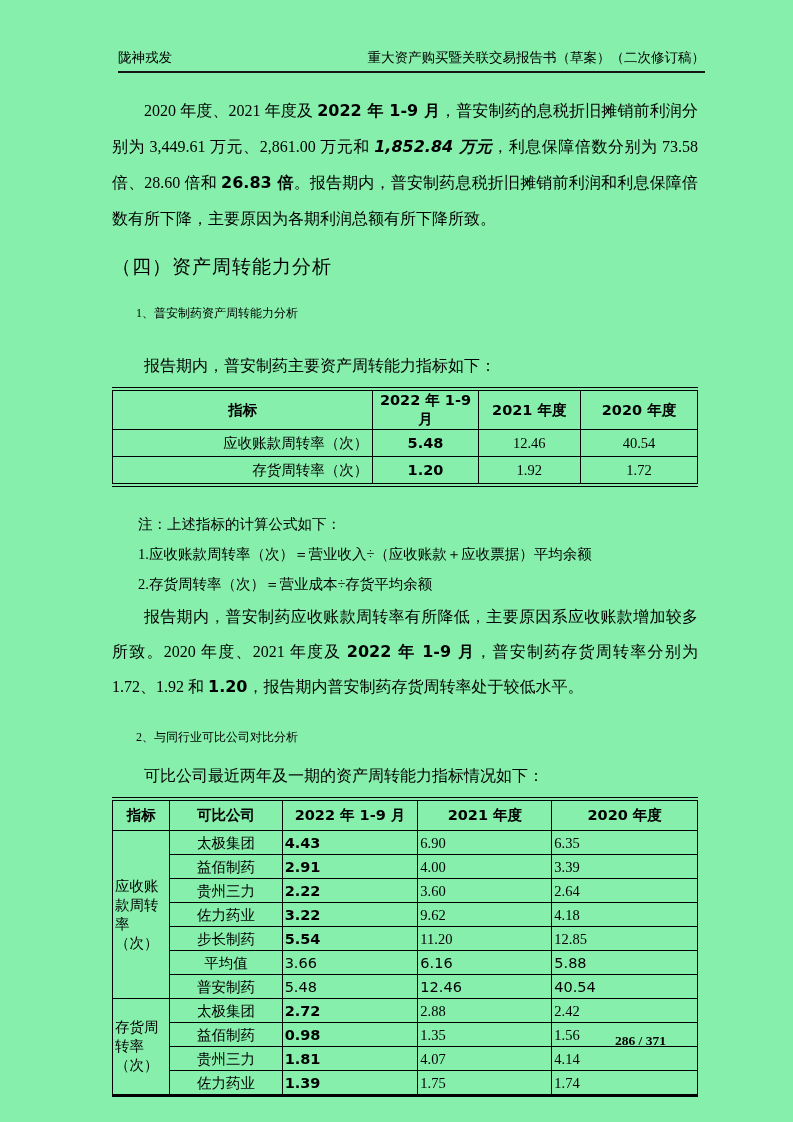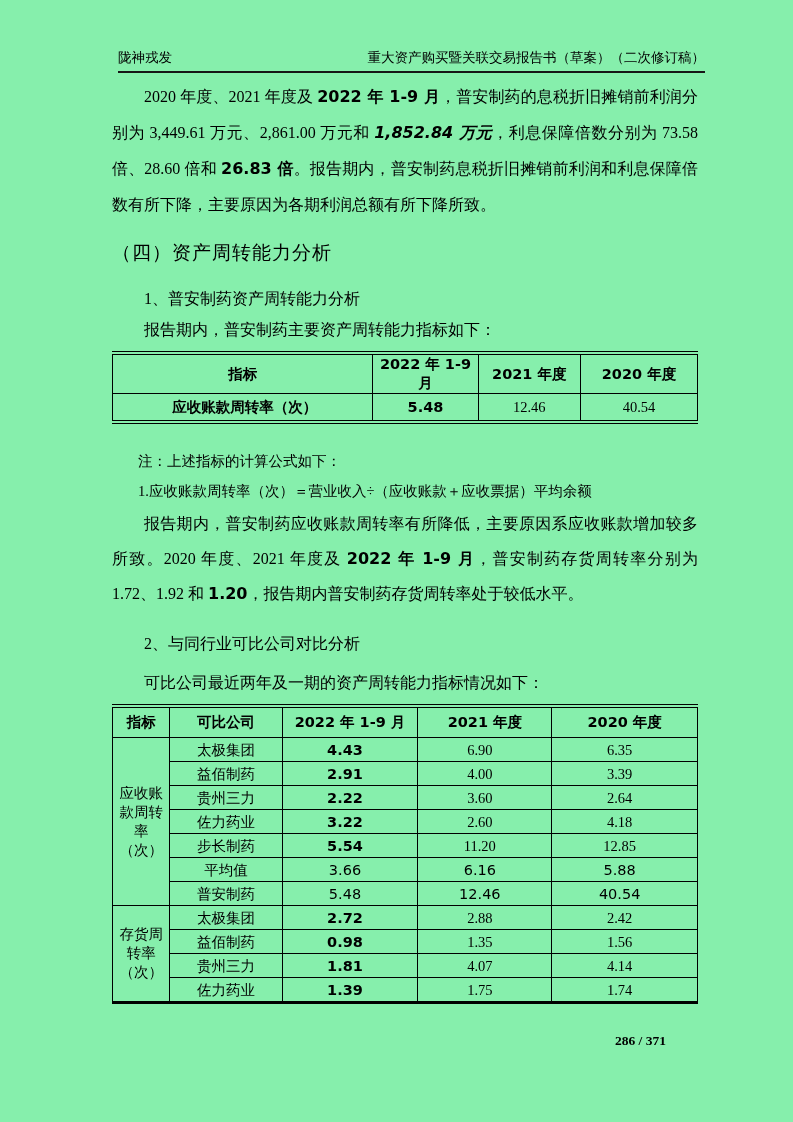--- a/index.html
+++ b/index.html
@@ -17,45 +17,45 @@
     border-bottom:2px solid #161616;padding-bottom:4px;
     font-size:13.5px;
   }
   
   .content{position:absolute;top:73px;left:112px;width:586px;}
   p{margin:0;}
   .body-p{
     font-size:16px;line-height:36px;text-align:justify;
     text-indent:2em;
   }
-  #para1{margin-top:6px;}
+  #para1{margin-top:20px;}
   #para3{margin-top:0;line-height:35px;}
   .section-h{
     font-family:"DejaVu Sans","Liberation Sans",sans-serif;
     font-weight:normal;font-size:19px;margin:17px 0 0 0;letter-spacing:1px;
   }
-  .sub-h{font-size:16px;line-height:22px;text-indent:2em;margin-top:22px;}
-  #p2{margin-top:9px;line-height:22px;}
+  .sub-h{font-size:12px;line-height:22px;text-indent:2em;margin-top:22px;}
+  #p2{margin-top:31px;line-height:22px;}
   #p4{margin-top:17px;line-height:22px;}
   .seg-b{font-family:"DejaVu Sans","Liberation Sans",sans-serif;font-weight:bold;}
   .seg-i{font-style:italic;}
   
   table{width:100%;border-collapse:collapse;font-size:14.5px;table-layout:fixed;}
   th,td{border:1px solid #000;overflow:hidden;}
   thead th{
     font-family:"DejaVu Sans","Liberation Sans",sans-serif;
     font-weight:bold;text-align:center;height:29px;padding:0 2px;
   }
   .tbl1{margin-top:10px;border-top:4px double #000;border-bottom:4px double #000;}
   .tbl1 td{height:26px;text-align:center;padding:0 4px;}
-  .tbl1 td.lbl{text-align:center;padding-left:8px;font-weight:bold;}
+  .tbl1 td.lbl{text-align:right;padding-left:8px;}
   .tbl2{margin-top:10px;border-top:4px double #000;border-bottom:3px solid #000;}
-  .tbl2 td{height:23px;line-height:20px;text-align:center;padding:0 12px 0 2px;}
+  .tbl2 td{height:23px;line-height:20px;text-align:left;padding:0 12px 0 2px;}
   .tbl2 td.company{text-align:center;padding:0 2px;}
-  .tbl2 td.group-label{text-align:center;padding:0 2px;line-height:19px;font-size:14.5px;margin-top:32px;}
+  .tbl2 td.group-label{text-align:left;padding:0 2px;line-height:19px;font-size:14.5px;margin-top:32px;}
   .v2022{font-family:"DejaVu Sans","Liberation Sans",sans-serif;font-weight:bold;}
   .bold-row td{font-family:"DejaVu Sans","Liberation Sans",sans-serif;font-weight:normal;}
   
   .notes{margin:22px 0 0 26px;font-size:14.5px;line-height:30px;}
   
   .page-num{
     position:absolute;top:1033px;right:127px;
     font-size:13.5px;font-weight:bold;
   }
 </style>
@@ -94,26 +94,33 @@
             <th>2020 年度</th>
           </tr>
         </thead>
       <tbody>
           <tr>
             <td class="lbl">应收账款周转率（次）</td>
             <td class="v2022">5.48</td>
             <td>12.46</td>
             <td>40.54</td>
           </tr>
+          <tr>
+            <td class="lbl">存货周转率（次）</td>
+            <td class="v2022">1.20</td>
+            <td>1.92</td>
+            <td>1.72</td>
+          </tr>
         </tbody>
     </table>
 
     <div class="notes">
         <div>注：上述指标的计算公式如下：</div>
         <div>1.应收账款周转率（次）＝营业收入÷（应收账款＋应收票据）平均余额</div>
+        <div>2.存货周转率（次）＝营业成本÷存货平均余额</div>
       </div>
 
     <p class="body-p" id="para3"><span>报告期内，普安制药应收账款周转率有所降低，主要原因系应收账款增加较多所致。2020 年度、2021 年度及 </span><span class="seg-b">2022 年 1-9 月</span><span>，普安制药存货周转率分别为 1.72、1.92 和 </span><span class="seg-b">1.20</span><span>，报告期内普安制药存货周转率处于较低水平。</span></p>
 
     <p class="sub-h">2、与同行业可比公司对比分析</p>
 
     <p class="body-p" id="p4">可比公司最近两年及一期的资产周转能力指标情况如下：</p>
 
     <table class="tbl2">
       <colgroup>
@@ -148,21 +155,21 @@
           </tr>
           <tr>
             <td class="company">贵州三力</td>
             <td class="v2022">2.22</td>
             <td>3.60</td>
             <td>2.64</td>
           </tr>
           <tr>
             <td class="company">佐力药业</td>
             <td class="v2022">3.22</td>
-            <td>2.60</td>
+            <td>9.62</td>
             <td>4.18</td>
           </tr>
           <tr>
             <td class="company">步长制药</td>
             <td class="v2022">5.54</td>
             <td>11.20</td>
             <td>12.85</td>
           </tr>
           <tr class="bold-row">
             <td class="company">平均值</td>

